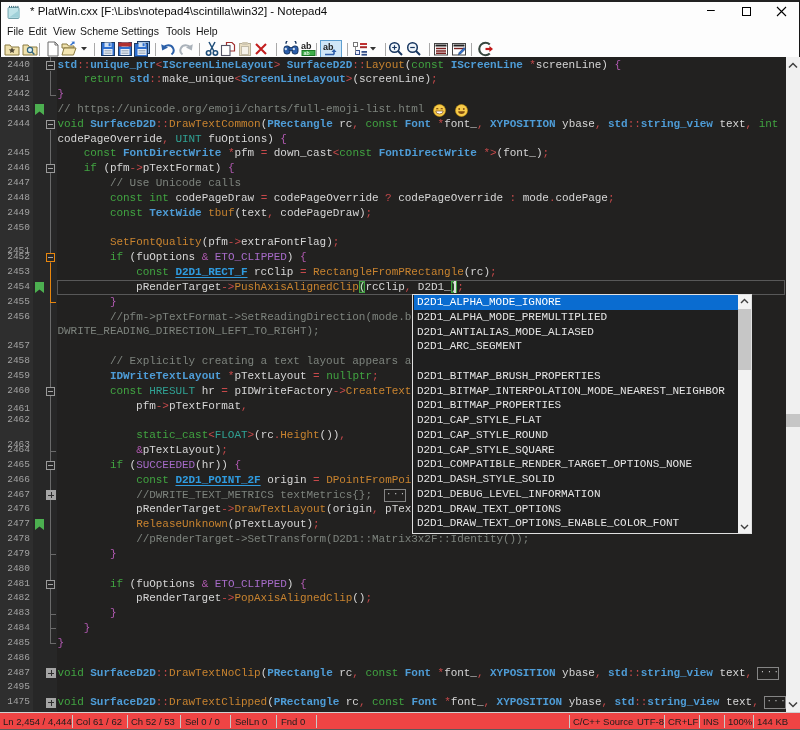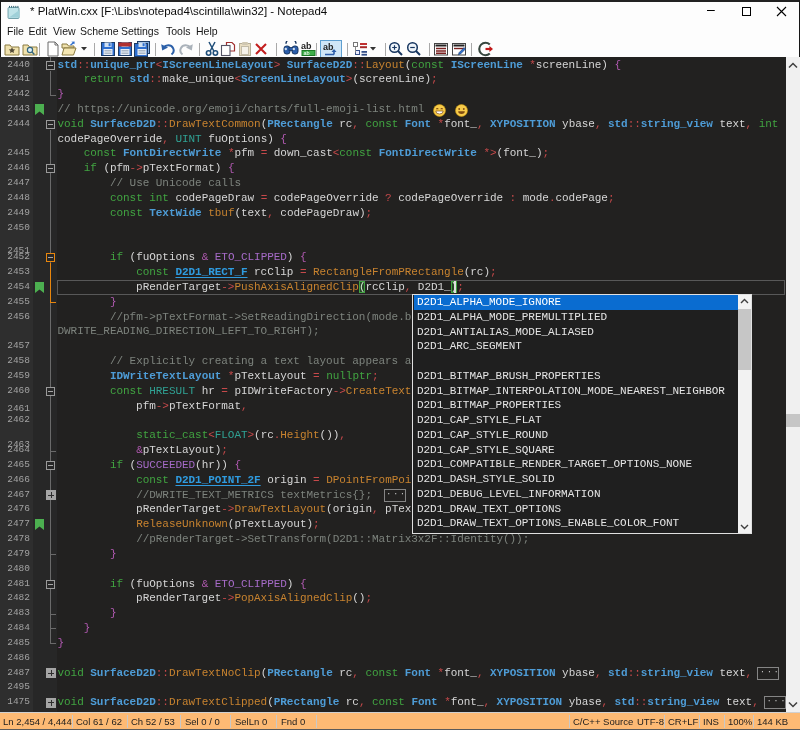--- a/index.html
+++ b/index.html
@@ -25,21 +25,21 @@
 .vline{position:absolute;left:50px;width:1px;background:#6a6a6a;z-index:1}
 .tick{position:absolute;left:50px;width:6px;height:1px;background:#6a6a6a;z-index:1}
 #caretline{left:57px;width:728px;height:15px;border:1px solid #585858;z-index:0}
 #caret{width:2px;height:12px;background:#dedede;z-index:4}
 #popup{left:412px;top:294px;width:340px;height:240px;background:#1f1f1f;border:1px solid #e0e0e0;z-index:10}
 .pr{position:absolute;left:1px;width:325px;height:14.75px;font:11px/14.75px "Liberation Mono",monospace;color:#e4e4e4;white-space:pre;padding-left:3px;letter-spacing:-0.05px}
 .prsel{background:#0a6cd0;color:#fff}
 #psb{right:0;top:0;width:13px;height:238px;background:#f2f2f2}
 #esb{left:786px;top:57px;width:14px;height:655px;background:#f0f0f0}
 .sbth{position:absolute;background:#c6c6c6}
-#status{left:0;top:712px;width:800px;height:18px;background:#fdba74;border-top:1px solid #d0d0d0;font-size:9.5px;color:#1c1c1c}
+#status{left:0;top:712px;width:800px;height:18px;background:#ef4444;border-top:1px solid #d0d0d0;font-size:9.5px;color:#1c1c1c}
 #status span{position:absolute;top:3px;white-space:pre}
 #status .sep{position:absolute;top:2px;width:1px;height:13px;background:#c9c9c9}
 #tb svg{position:absolute;top:0.5px}
 .tsep{position:absolute;top:2.5px;width:1px;height:13px;background:#a9a9a9}
 </style></head><body>
 <div class="abs" id="chrome"></div>
 <svg class="abs" style="left:7px;top:5px" width="14" height="14" viewBox="0 0 14 14">
     <rect x="1" y="2.5" width="11" height="11" rx="1" fill="#bfe3e8" stroke="#5b8f9b" stroke-width="0.8"></rect>
     <path d="M2 12.5 L12.5 12.5 L12.5 5 Z" fill="#9fd0d8"></path>
     <g stroke="#2e5f6e" stroke-width="1">
@@ -259,20 +259,21 @@
     </div>
     <div class="row" style="top:104.31px">    <i class="k">if</i> (pfm<i class="o">-&gt;</i>pTextFormat) <i class="b">{</i></div>
     <div class="ln" style="top:119.14px">2447</div>
     <div class="row" style="top:119.14px">        <i class="g">// Use Unicode calls</i></div>
     <div class="ln" style="top:133.97px">2448</div>
     <div class="row" style="top:133.97px">        <i class="k">const</i> <i class="k">int</i> codePageDraw <i class="o">=</i> codePageOverride <i class="o">?</i> codePageOverride <i class="o">:</i> mode<i class="o">.</i>codePage<i class="o">;</i></div>
     <div class="ln" style="top:148.80px">2449</div>
     <div class="row" style="top:148.80px">        <i class="k">const</i> <i class="c">TextWide</i> <i class="f">tbuf</i>(text<i class="o">,</i> codePageDraw)<i class="o">;</i></div>
     <div class="ln" style="top:163.63px">2450</div>
     <div class="ln" style="top:187px">2451</div>
+    <div class="row" style="top:178.46px">        <i class="f">SetFontQuality</i>(pfm<i class="o">-&gt;</i>extraFontFlag)<i class="o">;</i></div>
     <div class="ln" style="top:193.29px">2452</div>
     <div class="fold" style="top:196.3px;border-color:#e8860d">
       <i></i>
     </div>
     <div class="row" style="top:193.29px">        <i class="k">if</i> (fuOptions <i class="b">&amp;</i> <i class="m">ETO_CLIPPED</i>) <i class="b">{</i></div>
     <div class="ln" style="top:208.12px">2453</div>
     <div class="row" style="top:208.12px">            <i class="k">const</i> <i class="d">D2D1_RECT_F</i> rcClip <i class="o">=</i> <i class="f">RectangleFromPRectangle</i>(rc)<i class="o">;</i></div>
     <div class="ln" style="top:222.95px">2454</div>
     <svg class="bmk" style="top:224.9px" width="9" height="11" viewBox="0 0 9 11">
       <path d="M0 0 h9 v11 l-4.5 -3.5 L0 11 Z" fill="#4caf50"></path>

